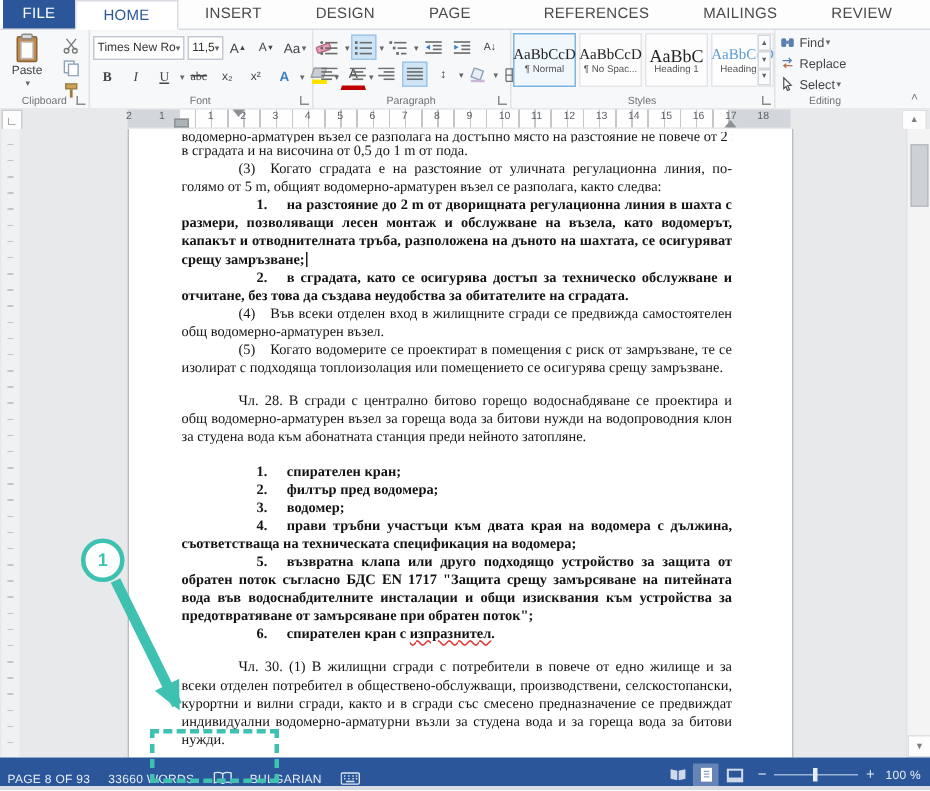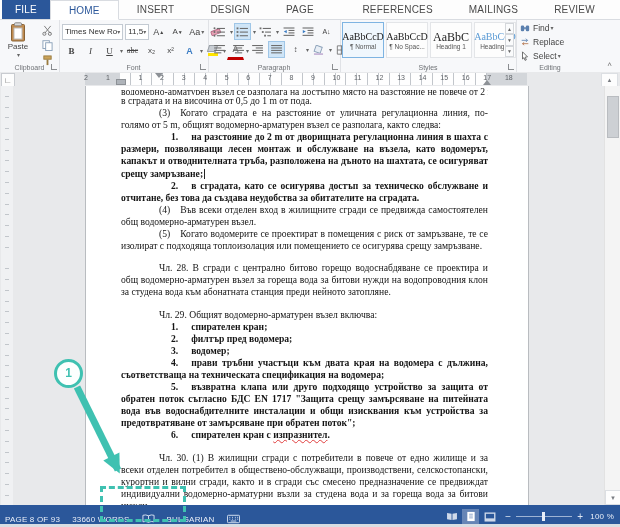--- a/index.html
+++ b/index.html
@@ -431,21 +431,20 @@
           </p>
         <p class="cont">в сградата и на височина от 0,5 до 1 m от пода.</p>
         <p class="npara"><span class="pnum">(3)</span><span>Когато сградата е на разстояние от уличната регулационна линия, по-голямо от 5 m, общият водомерно-арматурен възел се разполага, както следва:</span></p>
         <p class="li"><span class="linum">1.</span><span>на разстояние до 2 m от дворищната регулационна линия в шахта с размери, позволяващи лесен монтаж и обслужване на възела, като водомерът, капакът и отводнителната тръба, разположена на дъното на шахтата, се осигуряват срещу замръзване;</span><span class="caret"></span></p>
         <p class="li"><span class="linum">2.</span><span>в сградата, като се осигурява достъп за техническо обслужване и отчитане, без това да създава неудобства за обитателите на сградата.</span></p>
         <p class="npara"><span class="pnum">(4)</span><span>Във всеки отделен вход в жилищните сгради се предвижда самостоятелен общ водомерно-арматурен възел.</span></p>
         <p class="npara"><span class="pnum">(5)</span><span>Когато водомерите се проектират в помещения с риск от замръзване, те се изолират с подходяща топлоизолация или помещението се осигурява срещу замръзване.</span></p>
         <p class="sp"></p>
         <p class="ind">Чл. 28. В сгради с централно битово горещо водоснабдяване се проектира и общ водомерно-арматурен възел за гореща вода за битови нужди на водопроводния клон за студена вода към абонатната станция преди нейното затопляне.</p>
         <p class="sp"></p>
-        <p class="ind">Чл. 29. Общият водомерно-арматурен възел включва:</p>
         <p class="li"><span class="linum">1.</span><span>спирателен кран;</span></p>
         <p class="li"><span class="linum">2.</span><span>филтър пред водомера;</span></p>
         <p class="li"><span class="linum">3.</span><span>водомер;</span></p>
         <p class="li"><span class="linum">4.</span><span>прави тръбни участъци към двата края на водомера с дължина, съответстваща на техническата спецификация на водомера;</span></p>
         <p class="li"><span class="linum">5.</span><span>възвратна клапа или друго подходящо устройство за защита от обратен поток съгласно БДС EN 1717 "Защита срещу замърсяване на питейната вода във водоснабдителните инсталации и общи изисквания към устройства за предотвратяване от замърсяване при обратен поток";</span></p>
         <p class="li"><span class="linum">6.</span><span>спирателен кран с </span><span class="misspell">изпразнител</span><span>.</span></p>
         <p class="sp"></p>
         <p class="ind">Чл. 30. (1) В жилищни сгради с потребители в повече от едно жилище и за всеки отделен потребител в обществено-обслужващи, производствени, селскостопански, курортни и вилни сгради, както и в сгради със смесено предназначение се предвиждат индивидуални водомерно-арматурни възли за студена вода и за гореща вода за битови нужди.</p>
       </div>
     </div>

